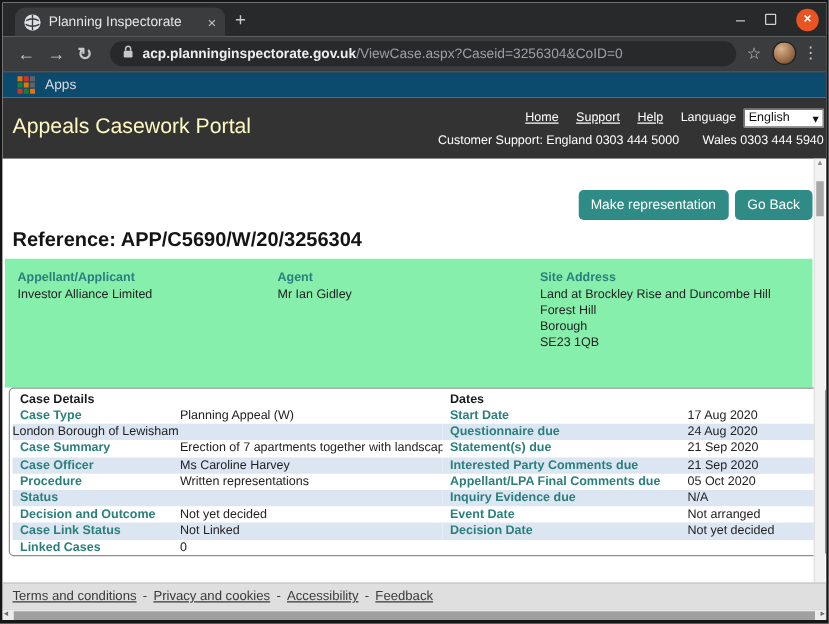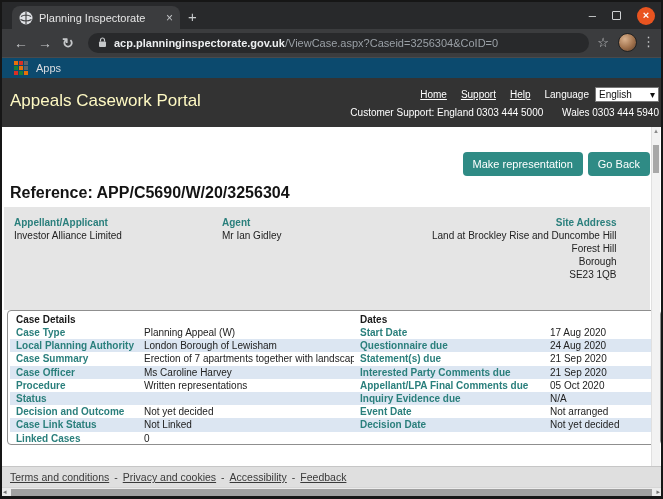--- a/index.html
+++ b/index.html
@@ -61,23 +61,23 @@
   .support-row{ position:absolute; top:29px; right:2px; font-size:10px; color:#fff; white-space:nowrap; }
   .support-row .gap{ margin-left:16px; }
 
   
   .content{ position:absolute; left:0; top:125px; width:659px; height:339px; background:#fff; }
   .actions{ position:absolute; top:25px; right:11px; display:flex; gap:5px;align-items:flex-end; }
   .btn{ background:var(--accent-teal,#2F8B85); color:#fff; font-size:11px; border:none;
     border-radius:4px; padding:6px 10px; font-family:inherit; }
   .reference{ position:absolute; left:8px; top:57px; font-size:16px; font-weight:bold; color:#141414; }
 
-  .grayband{ position:absolute; left:2px; right:11px; top:80px; height:103px; background:#e5e5e5; }
+  .grayband{ position:absolute; left:2px; right:11px; top:80px; height:103px; background:#86efac; }
   .party{ position:absolute; top:9px; font-size:10px; line-height:13px; color:#222; }
-  .p-appellant{ left:10px; } .p-agent{ left:218px; } .p-site{ left:428px;text-align:right; }
+  .p-appellant{ left:10px; } .p-agent{ left:218px; } .p-site{ left:428px; }
   .party .plabel{ color:var(--label-teal,#2A7F7C); font-weight:bold; display:block; }
 
   .panel{ position:absolute; left:5px; right:0; top:183px; height:135px; background:#fff;
     border:1px solid #8f8f8f; border-radius:4px; display:flex; padding:2px 2px; overflow:hidden; }
   .half{ font-size:10px; }
   .half-left{ width:344px; } .half-right{ flex:1; }
   .tbl-header{ font-weight:bold; color:#1a1a1a; line-height:13px; padding-left:6px; }
   .trow{ display:flex; line-height:13.2px; }
   .rows .trow:nth-child(even){ background:var(--row-stripe,#DCE6F2); }
   .trow .tlabel{ color:var(--label-teal,#2A7F7C); font-weight:bold; padding-left:6px; }
@@ -206,21 +206,20 @@
 
     <div class="panel">
       <div class="half half-left">
         <div class="tbl-header">Case Details</div>
         <div class="rows">
           <div class="trow">
               <span class="tlabel">Case Type</span>
               <span class="tvalue">Planning Appeal (W)</span>
             </div>
           <div class="trow">
-              <span class="tlabel">Local Planning Authority</span>
               <span class="tvalue">London Borough of Lewisham</span>
             </div>
           <div class="trow">
               <span class="tlabel">Case Summary</span>
               <span class="tvalue">Erection of 7 apartments together with landscaping</span>
             </div>
           <div class="trow">
               <span class="tlabel">Case Officer</span>
               <span class="tvalue">Ms Caroline Harvey</span>
             </div>

